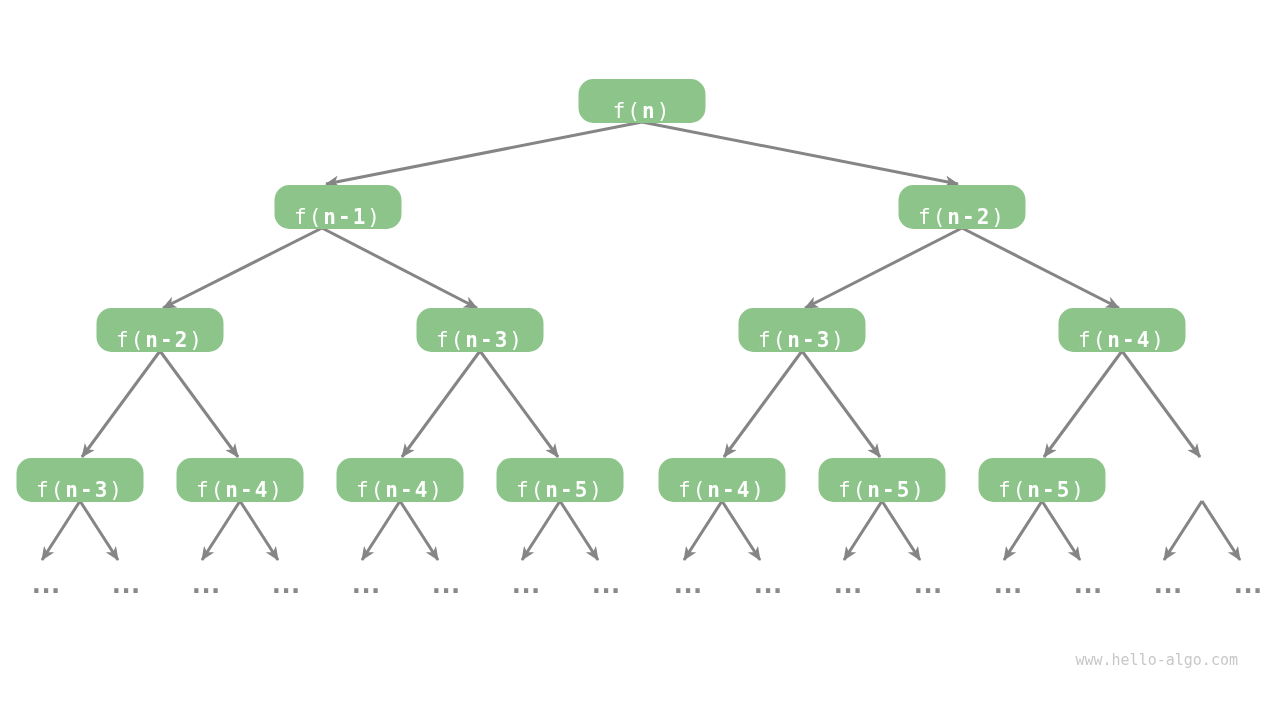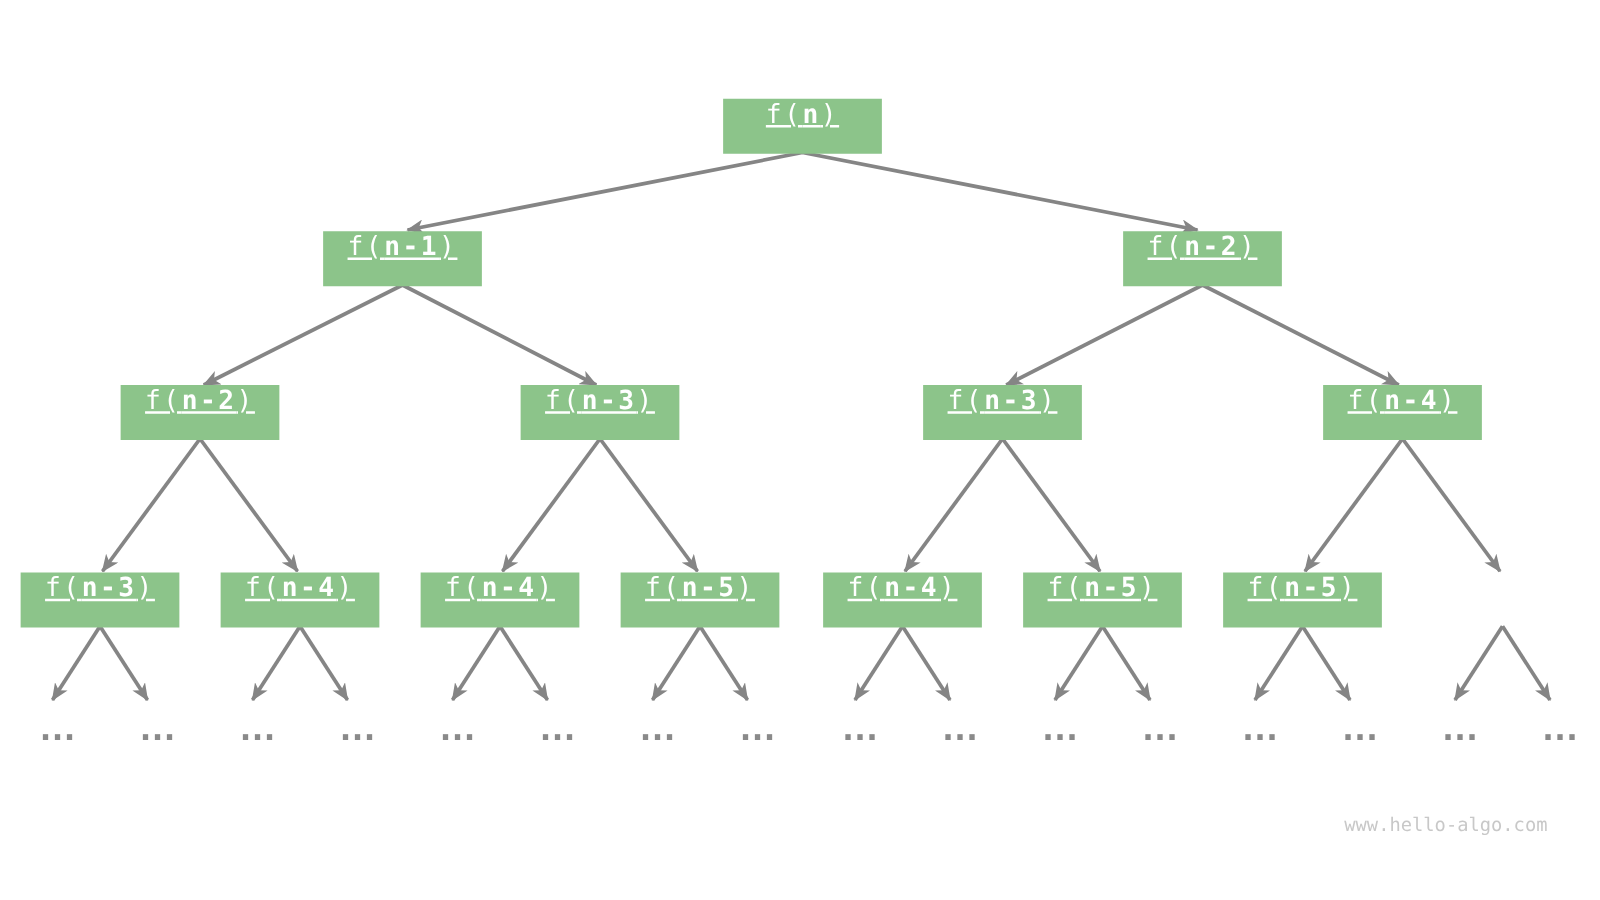--- a/index.html
+++ b/index.html
@@ -21,30 +21,29 @@
     top: 0;
     width: 1280px;
     height: 720px;
   }
   .node {
     position: absolute;
     width: 127px;
     height: 44px;
     transform: translate(-50%, -50%);
     background: #8cc48a;
-    border-radius: 0;
+    border-radius: 15px;
     display: flex;
-    align-items: flex-start;
+    align-items: flex-end;
     justify-content: center;
     color: #ffffff;
     font-family: "DejaVu Sans Mono", monospace;
     font-size: 21px;
     letter-spacing: 2px;
     white-space: nowrap;
-    text-decoration: underline;
   }
   .node .pre, .node .post {
     font-weight: 500;
   }
   .node .arg {
     font-weight: 700;
   }
   .dots {
     position: absolute;
     transform: translate(-50%, -50%);
@@ -113,21 +112,21 @@
       <line x1="1042" y1="501" x2="1080" y2="560" marker-end="url(#arrowhead)"></line>
       <line x1="1202" y1="501" x2="1164" y2="560" marker-end="url(#arrowhead)"></line>
       <line x1="1202" y1="501" x2="1240" y2="560" marker-end="url(#arrowhead)"></line>
     </g>
   </svg>
 
   <div class="node" style="left:642px;top:101px">
     <span><span class="pre">f(</span><span class="arg">n</span><span class="post">)</span></span>
   </div>
 
-  <div class="node" style="left:322px;top:207px">
+  <div class="node" style="left:338px;top:207px">
     <span><span class="pre">f(</span><span class="arg">n-1</span><span class="post">)</span></span>
   </div>
   <div class="node" style="left:962px;top:207px">
     <span><span class="pre">f(</span><span class="arg">n-2</span><span class="post">)</span></span>
   </div>
 
   <div class="node" style="left:160px;top:330px">
     <span><span class="pre">f(</span><span class="arg">n-2</span><span class="post">)</span></span>
   </div>
   <div class="node" style="left:480px;top:330px">

